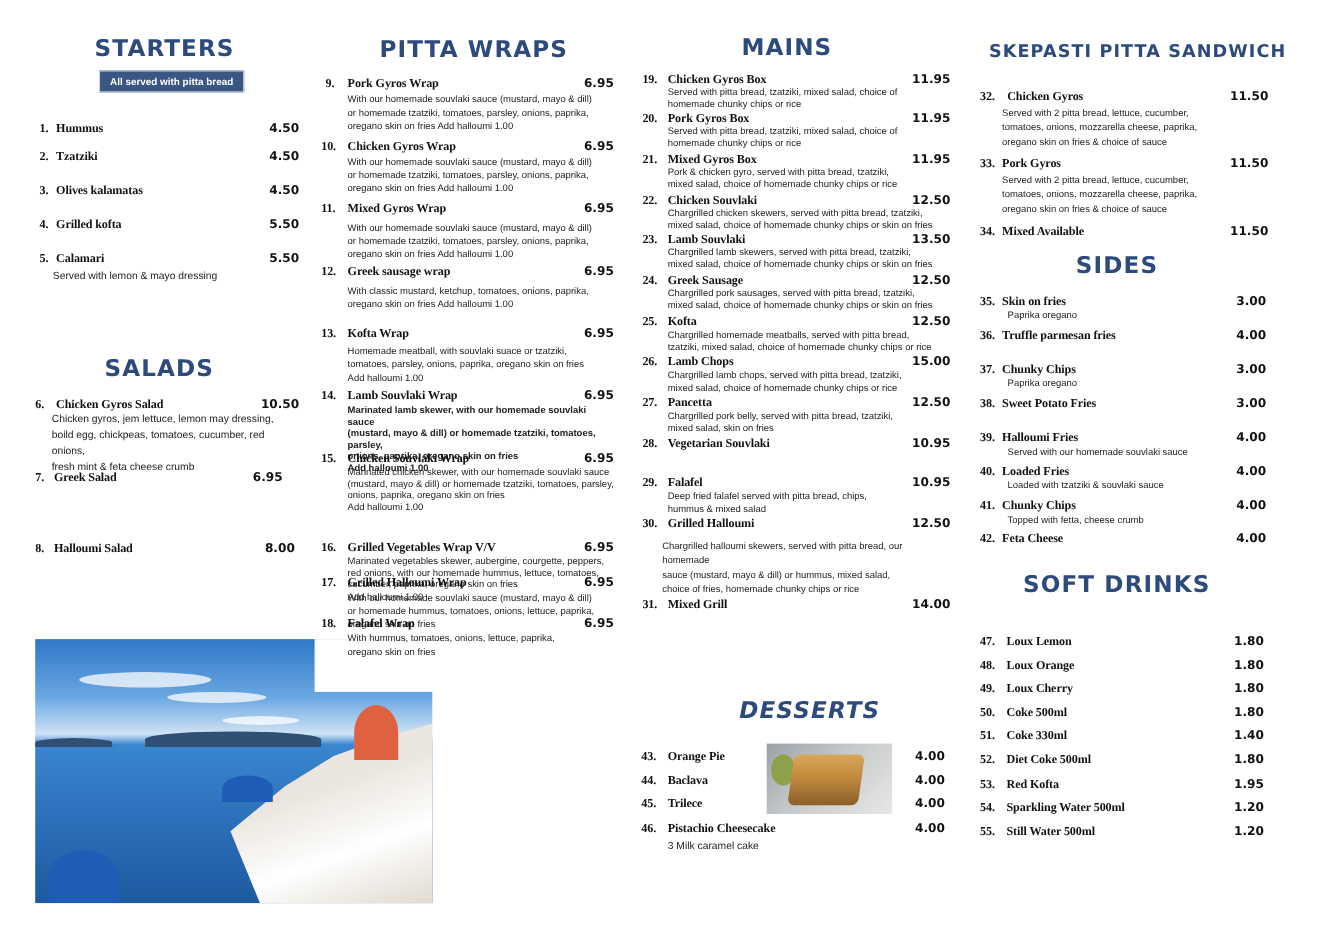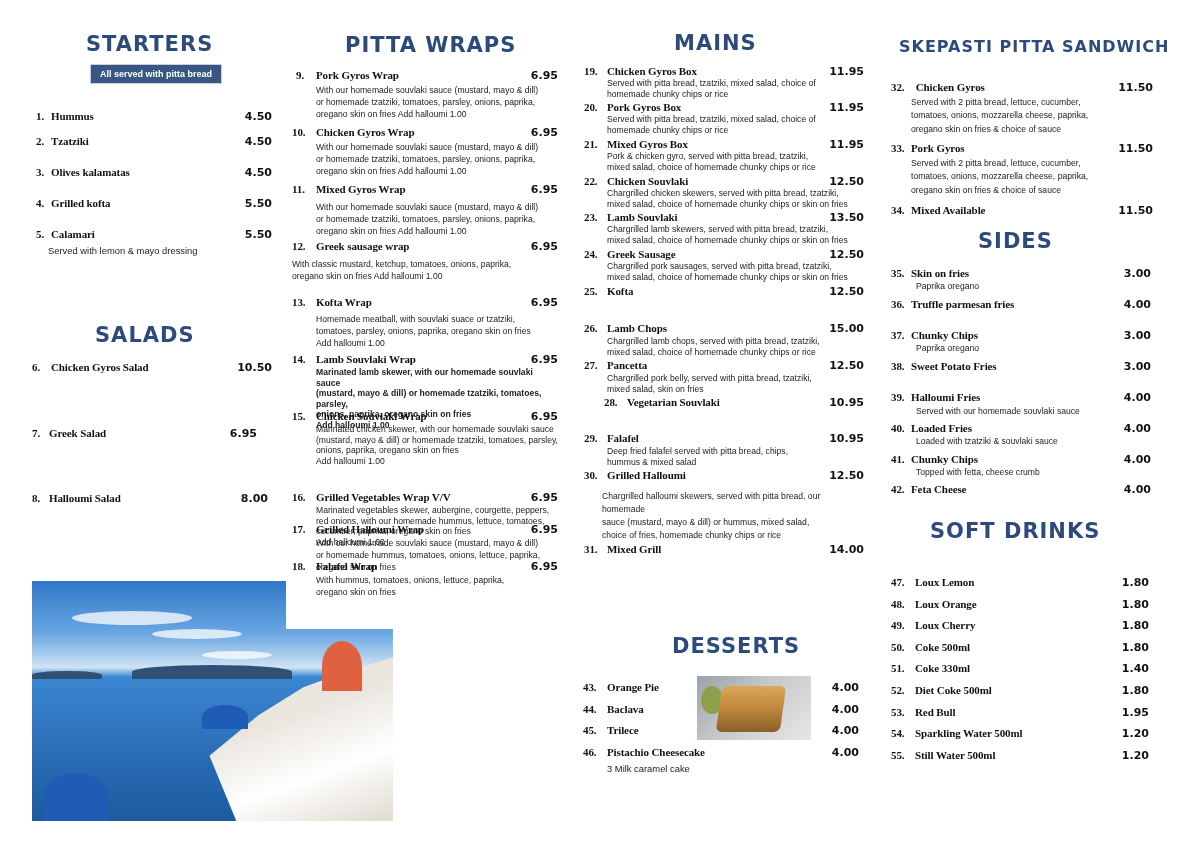--- a/index.html
+++ b/index.html
@@ -113,20 +113,23 @@
   <div class="desc sm" style="margin-left:12px; margin-top:3px;">Served with lemon &amp; mayo dressing</div>
 </div>
 
 <div class="heading" style="left:95px; top:323px; font-size:21px;">Salads</div>
 
 <div class="item" style="left:32px; top:361px; width:240px;">
   <div class="item-row">
       <span class="name"><span class="num" style="width:19px;">6.</span><span>Chicken Gyros Salad</span></span>
       <span class="price">10.50</span>
     </div>
+  <div class="desc sm" style="margin-left:15px; line-height:14.4px;">Chicken gyros, jem lettuce, lemon may dressing,
+boild egg, chickpeas, tomatoes, cucumber, red onions,
+ fresh mint &amp; feta cheese crumb</div>
 </div>
 <div class="item" style="left:32px; top:427px; width:252px;">
   <div class="item-row" style="width:225px;">
       <span class="name"><span class="num" style="width:17px;">7.</span><span>Greek Salad</span></span>
       <span class="price">6.95</span>
     </div>
 </div>
 <div class="item" style="left:32px; top:492px; width:252px;">
   <div class="item-row" style="width:236px;">
       <span class="name"><span class="num" style="width:17px;">8.</span><span>Halloumi Salad</span></span>
@@ -174,21 +177,21 @@
     </div>
   <div class="desc" style="margin-left:24px; margin-top:5px;">With our homemade souvlaki sauce (mustard, mayo &amp; dill)
 or homemade tzatziki, tomatoes, parsley, onions, paprika,
 oregano skin on fries     Add halloumi 1.00</div>
 </div>
 <div class="item" style="left:292px; top:240px; width:266px;">
   <div class="item-row">
       <span class="name"><span class="num" style="width:24px;">12.</span><span>Greek sausage wrap</span></span>
       <span class="price">6.95</span>
     </div>
-  <div class="desc" style="margin-top:5px;">With classic mustard, ketchup, tomatoes, onions, paprika,
+  <div class="desc" style="margin-left:24px; margin-top:5px;">With classic mustard, ketchup, tomatoes, onions, paprika,
 oregano skin on fries    Add halloumi 1.00</div>
 </div>
 <div class="item" style="left:292px; top:296px; width:266px;">
   <div class="item-row">
       <span class="name"><span class="num" style="width:24px;">13.</span><span>Kofta Wrap</span></span>
       <span class="price">6.95</span>
     </div>
   <div class="desc" style="margin-left:24px; margin-top:4px;">Homemade meatball, with souvlaki suace or tzatziki,
 tomatoes, parsley, onions, paprika, oregano skin on fries
 Add halloumi 1.00</div>
@@ -289,40 +292,42 @@
       <span class="price">12.50</span>
     </div>
   <div class="desc tight" style="margin-left:23px;">Chargrilled pork sausages, served with pitta bread, tzatziki,
 mixed salad, choice of homemade chunky chips or skin on fries</div>
 </div>
 <div class="item" style="left:584px; top:285px; width:280px;">
   <div class="item-row">
       <span class="name"><span class="num" style="width:23px;">25.</span><span>Kofta</span></span>
       <span class="price">12.50</span>
     </div>
+  <div class="desc tight" style="margin-left:23px; margin-top:1px;">Chargrilled homemade meatballs, served with pitta bread,
+tzatziki, mixed salad, choice of homemade chunky chips or rice</div>
 </div>
 <div class="item" style="left:584px; top:322px; width:280px;">
   <div class="item-row">
       <span class="name"><span class="num" style="width:23px;">26.</span><span>Lamb Chops</span></span>
       <span class="price">15.00</span>
     </div>
   <div class="desc tight" style="margin-left:23px; margin-top:1px;">Chargrilled lamb chops, served with pitta bread, tzatziki,
 mixed salad, choice of homemade chunky chips or rice</div>
 </div>
 <div class="item" style="left:584px; top:359px; width:280px;">
   <div class="item-row">
       <span class="name"><span class="num" style="width:23px;">27.</span><span>Pancetta</span></span>
       <span class="price">12.50</span>
     </div>
   <div class="desc tight" style="margin-left:23px; margin-top:1px;">Chargrilled pork belly, served with pitta bread, tzatziki,
 mixed salad, skin on fries</div>
 </div>
 <div class="item" style="left:584px; top:396px; width:280px;">
   <div class="item-row">
-      <span class="name"><span class="num" style="width:23px;margin-left:20px;">28.</span><span>Vegetarian Souvlaki</span></span>
+      <span class="name"><span class="num" style="width:23px;">28.</span><span>Vegetarian Souvlaki</span></span>
       <span class="price">10.95</span>
     </div>
 </div>
 <div class="item" style="left:584px; top:432px; width:280px;">
   <div class="item-row">
       <span class="name"><span class="num" style="width:23px;">29.</span><span>Falafel</span></span>
       <span class="price">10.95</span>
     </div>
   <div class="desc tight" style="margin-left:23px; margin-top:1px;">Deep fried falafel served with pitta bread, chips,
 hummus &amp; mixed salad</div>
@@ -336,21 +341,21 @@
 sauce (mustard, mayo &amp; dill) or hummus, mixed salad,
 choice of fries, homemade chunky chips or rice</div>
 </div>
 <div class="item" style="left:584px; top:543px; width:280px;">
   <div class="item-row">
       <span class="name"><span class="num" style="width:23px;">31.</span><span>Mixed Grill</span></span>
       <span class="price">14.00</span>
     </div>
 </div>
 
-<div class="heading" style="left:672px; top:634px; font-size:21px;">Desserts</div>
+<div class="heading" style="left:672px; top:634px; font-size:21px;font-style:italic;">Desserts</div>
 <div class="photo-baklava">
   <div class="pist"></div>
   <div class="pastry"></div>
 </div>
 
 <div class="item" style="left:583px; top:681px; width:276px;">
   <div class="item-row">
       <span class="name"><span class="num" style="width:24px;">43.</span><span>Orange Pie</span></span>
       <span class="price">4.00</span>
     </div>
@@ -491,21 +496,21 @@
     </div>
 </div>
 <div class="item" style="left:891px; top:684px; width:258px;">
   <div class="item-row">
       <span class="name"><span class="num" style="width:24px;">52.</span><span>Diet Coke 500ml</span></span>
       <span class="price">1.80</span>
     </div>
 </div>
 <div class="item" style="left:891px; top:706px; width:258px;">
   <div class="item-row">
-      <span class="name"><span class="num" style="width:24px;">53.</span><span>Red Bull</span></span>
+      <span class="name"><span class="num" style="width:24px;">53.</span><span>Red Kofta</span></span>
       <span class="price">1.95</span>
     </div>
 </div>
 <div class="item" style="left:891px; top:727px; width:258px;">
   <div class="item-row">
       <span class="name"><span class="num" style="width:24px;">54.</span><span>Sparkling Water 500ml</span></span>
       <span class="price">1.20</span>
     </div>
 </div>
 <div class="item" style="left:891px; top:749px; width:258px;">

